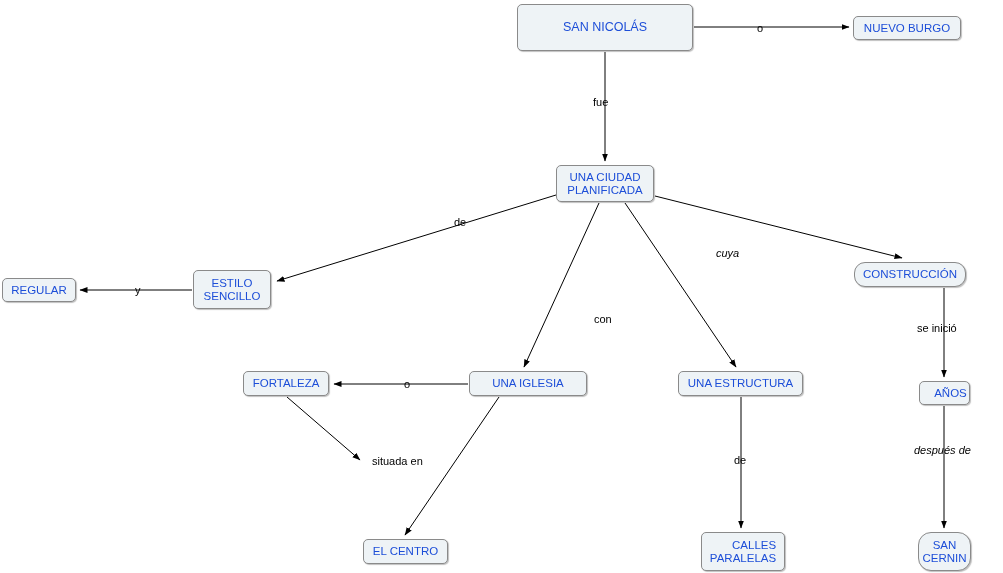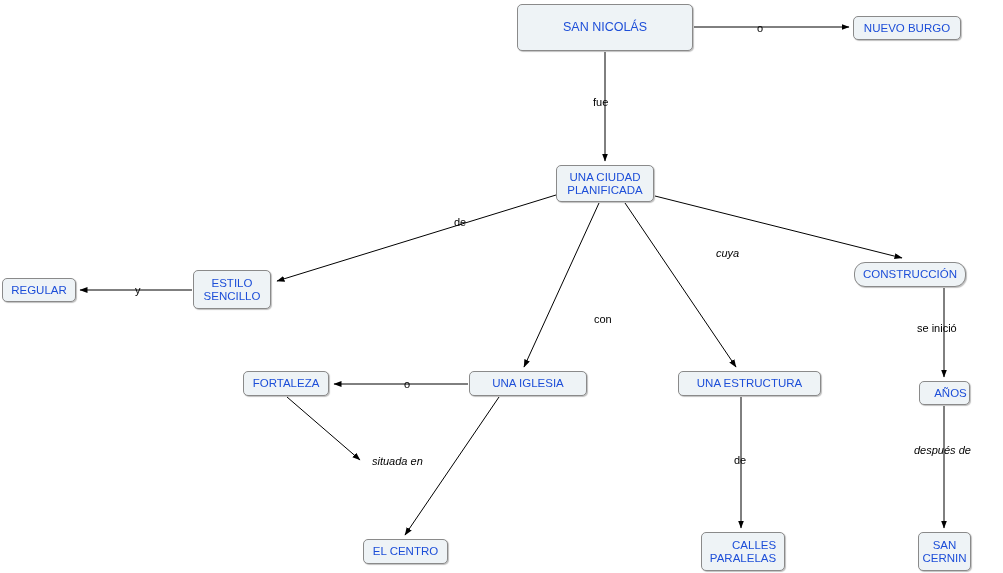--- a/index.html
+++ b/index.html
@@ -81,34 +81,34 @@
 
   <div class="node big" style="left:517px;top:4px;width:176px;height:47px;">SAN NICOLÁS</div>
   <div class="node" style="left:556px;top:165px;width:98px;height:37px;">UNA CIUDAD
 PLANIFICADA</div>
   <div class="node" style="left:853px;top:16px;width:108px;height:24px;">NUEVO BURGO</div>
   <div class="node" style="left:193px;top:270px;width:78px;height:39px;">ESTILO
 SENCILLO</div>
   <div class="node" style="left:2px;top:278px;width:74px;height:24px;">REGULAR</div>
   <div class="node" style="left:854px;top:262px;width:112px;height:25px;border-radius:11px;">CONSTRUCCIÓN</div>
   <div class="node" style="left:919px;top:381px;width:51px;height:24px;padding-left:12px;">AÑOS</div>
-  <div class="node" style="left:918px;top:532px;width:53px;height:39px;">SAN
+  <div class="node" style="left:918px;top:532px;width:53px;height:39px;border-radius:13px;">SAN
 CERNIN</div>
   <div class="node" style="left:243px;top:371px;width:86px;height:25px;">FORTALEZA</div>
   <div class="node" style="left:469px;top:371px;width:118px;height:25px;">UNA IGLESIA</div>
-  <div class="node" style="left:678px;top:371px;width:143px;height:25px;">UNA ESTRUCTURA</div>
+  <div class="node" style="left:678px;top:371px;width:125px;height:25px;">UNA ESTRUCTURA</div>
   <div class="node" style="left:363px;top:539px;width:85px;height:25px;">EL CENTRO</div>
   <div class="node" style="left:701px;top:532px;width:84px;height:39px;text-align:right;">CALLES
 PARALELAS</div>
 
   <div class="edge-label" style="left:757px;top:22px;">o</div>
   <div class="edge-label" style="left:593px;top:96px;">fue</div>
   <div class="edge-label" style="left:454px;top:216px;">de</div>
   <div class="edge-label" style="left:135px;top:284px;">y</div>
   <div class="edge-label" style="left:716px;top:247px;font-style:italic;">cuya</div>
   <div class="edge-label" style="left:594px;top:277px;margin-top:36px;">con</div>
   <div class="edge-label" style="left:917px;top:322px;">se inició</div>
   <div class="edge-label" style="left:914px;top:444px;font-style:italic;">después de</div>
   <div class="edge-label" style="left:404px;top:378px;">o</div>
-  <div class="edge-label" style="left:372px;top:455px;font-style:italic;">situada en</div>
+  <div class="edge-label" style="left:372px;top:455px;">situada en</div>
   <div class="edge-label" style="left:734px;top:454px;">de</div>
 
 </div>
 
 </body></html>

